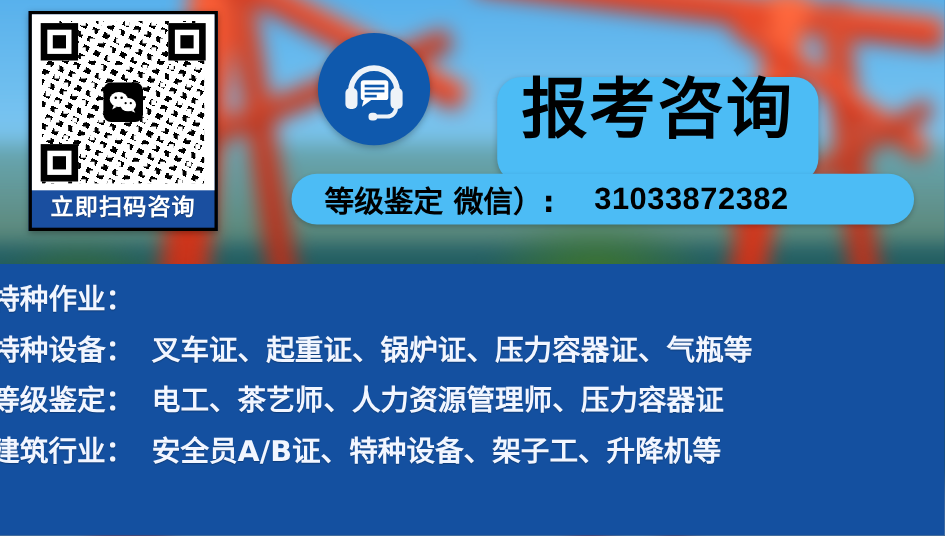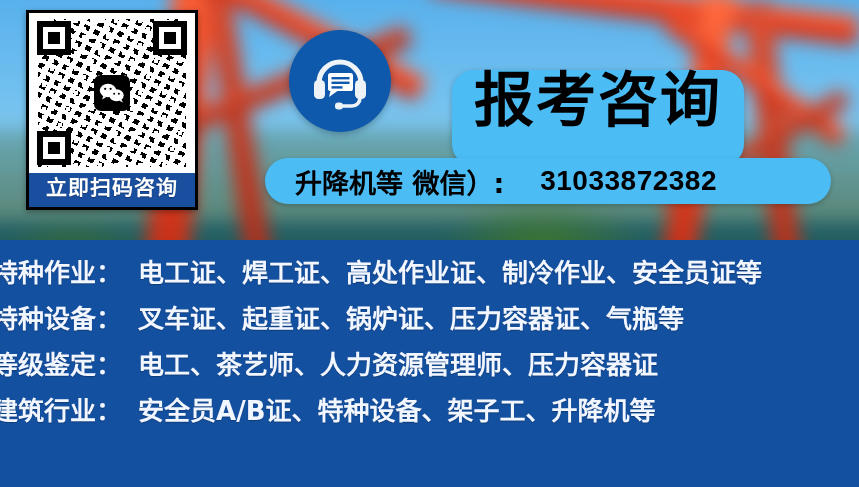--- a/index.html
+++ b/index.html
@@ -294,29 +294,28 @@
       <rect x="22.5" y="31.6" width="18" height="2.4" fill="#0f59ad"></rect>
       <rect x="22.5" y="36.2" width="11" height="2.4" fill="#0f59ad"></rect>
     </svg>
   </div>
 
   <div class="consult-badge">
     <span class="consult-badge-text">报考咨询</span>
   </div>
 
   <div class="phone-bar">
-    <span class="phone-label">升降机等 微信）:</span>
+    <span class="phone-label">等级鉴定 微信）:</span>
     <span class="phone-number">31033872382</span>
   </div>
 
   <div class="info-panel">
 
     <div class="info-row">
       <span class="info-cat">特种作业：</span>
-      <span class="info-items">电工证、焊工证、高处作业证、制冷作业、安全员证等</span>
     </div>
 
     <div class="info-row">
       <span class="info-cat">特种设备：</span>
       <span class="info-items">叉车证、起重证、锅炉证、压力容器证、气瓶等</span>
     </div>
 
     <div class="info-row">
       <span class="info-cat">等级鉴定：</span>
       <span class="info-items">电工、茶艺师、人力资源管理师、压力容器证</span>

